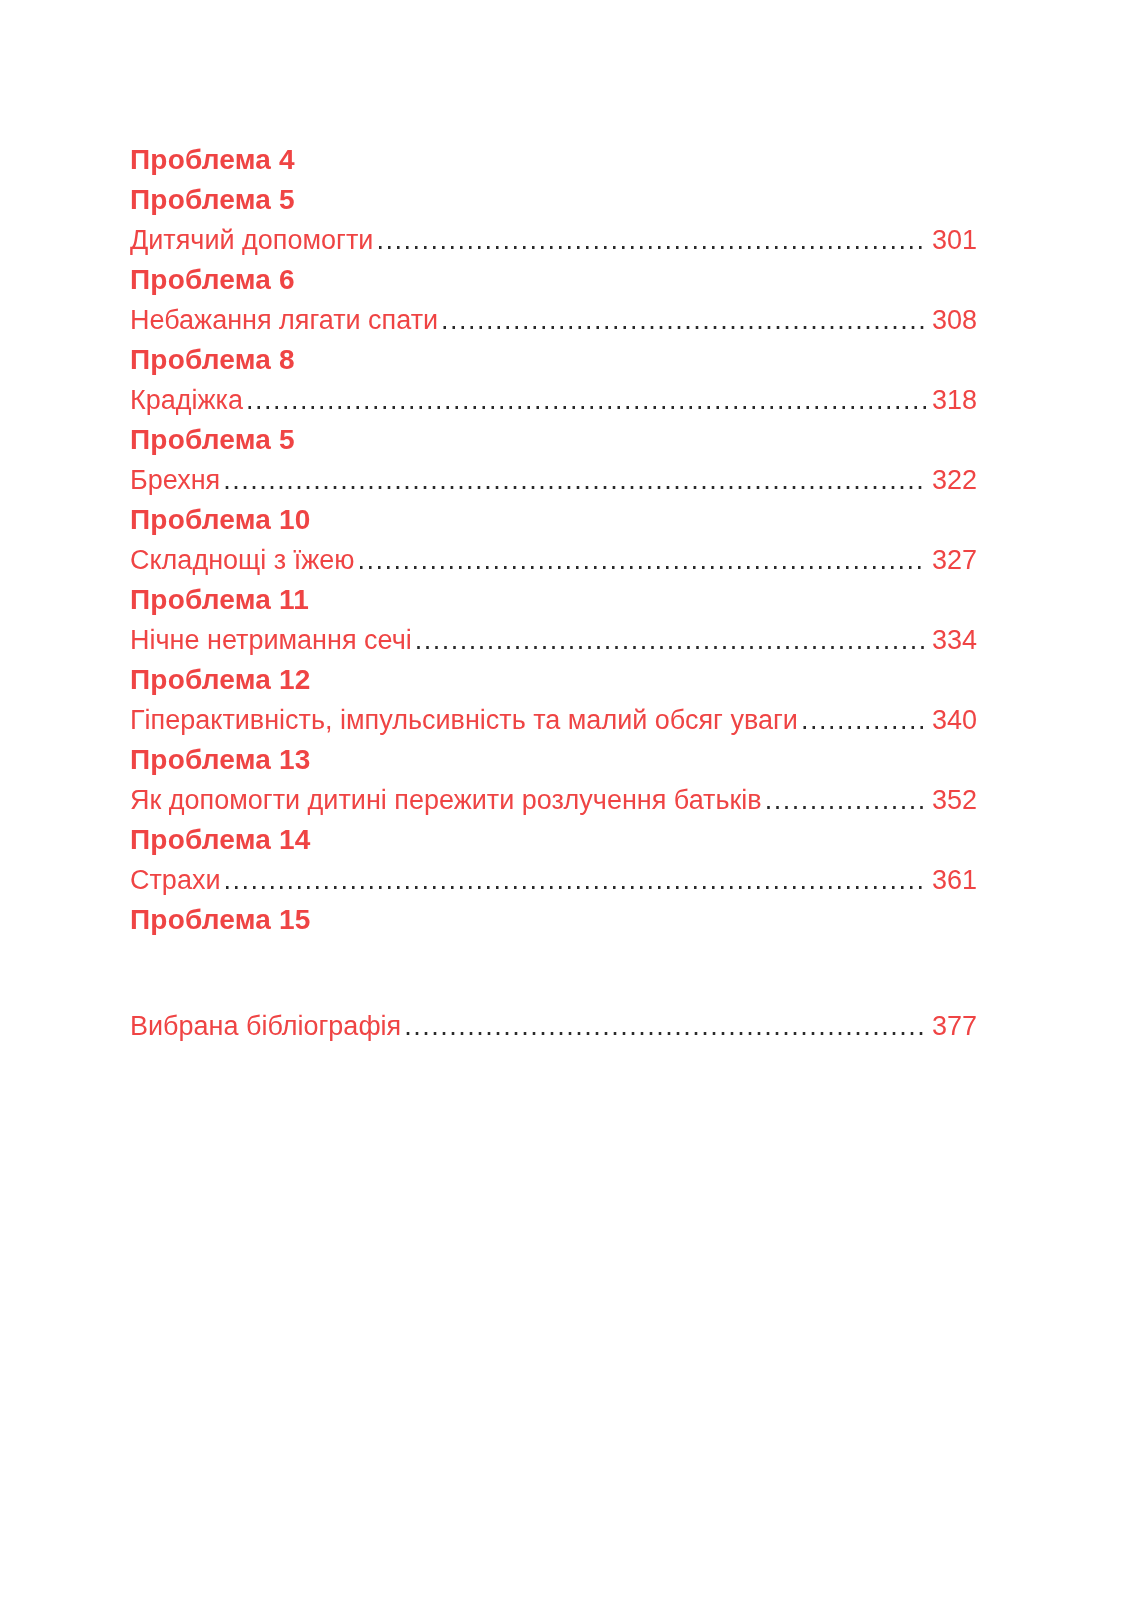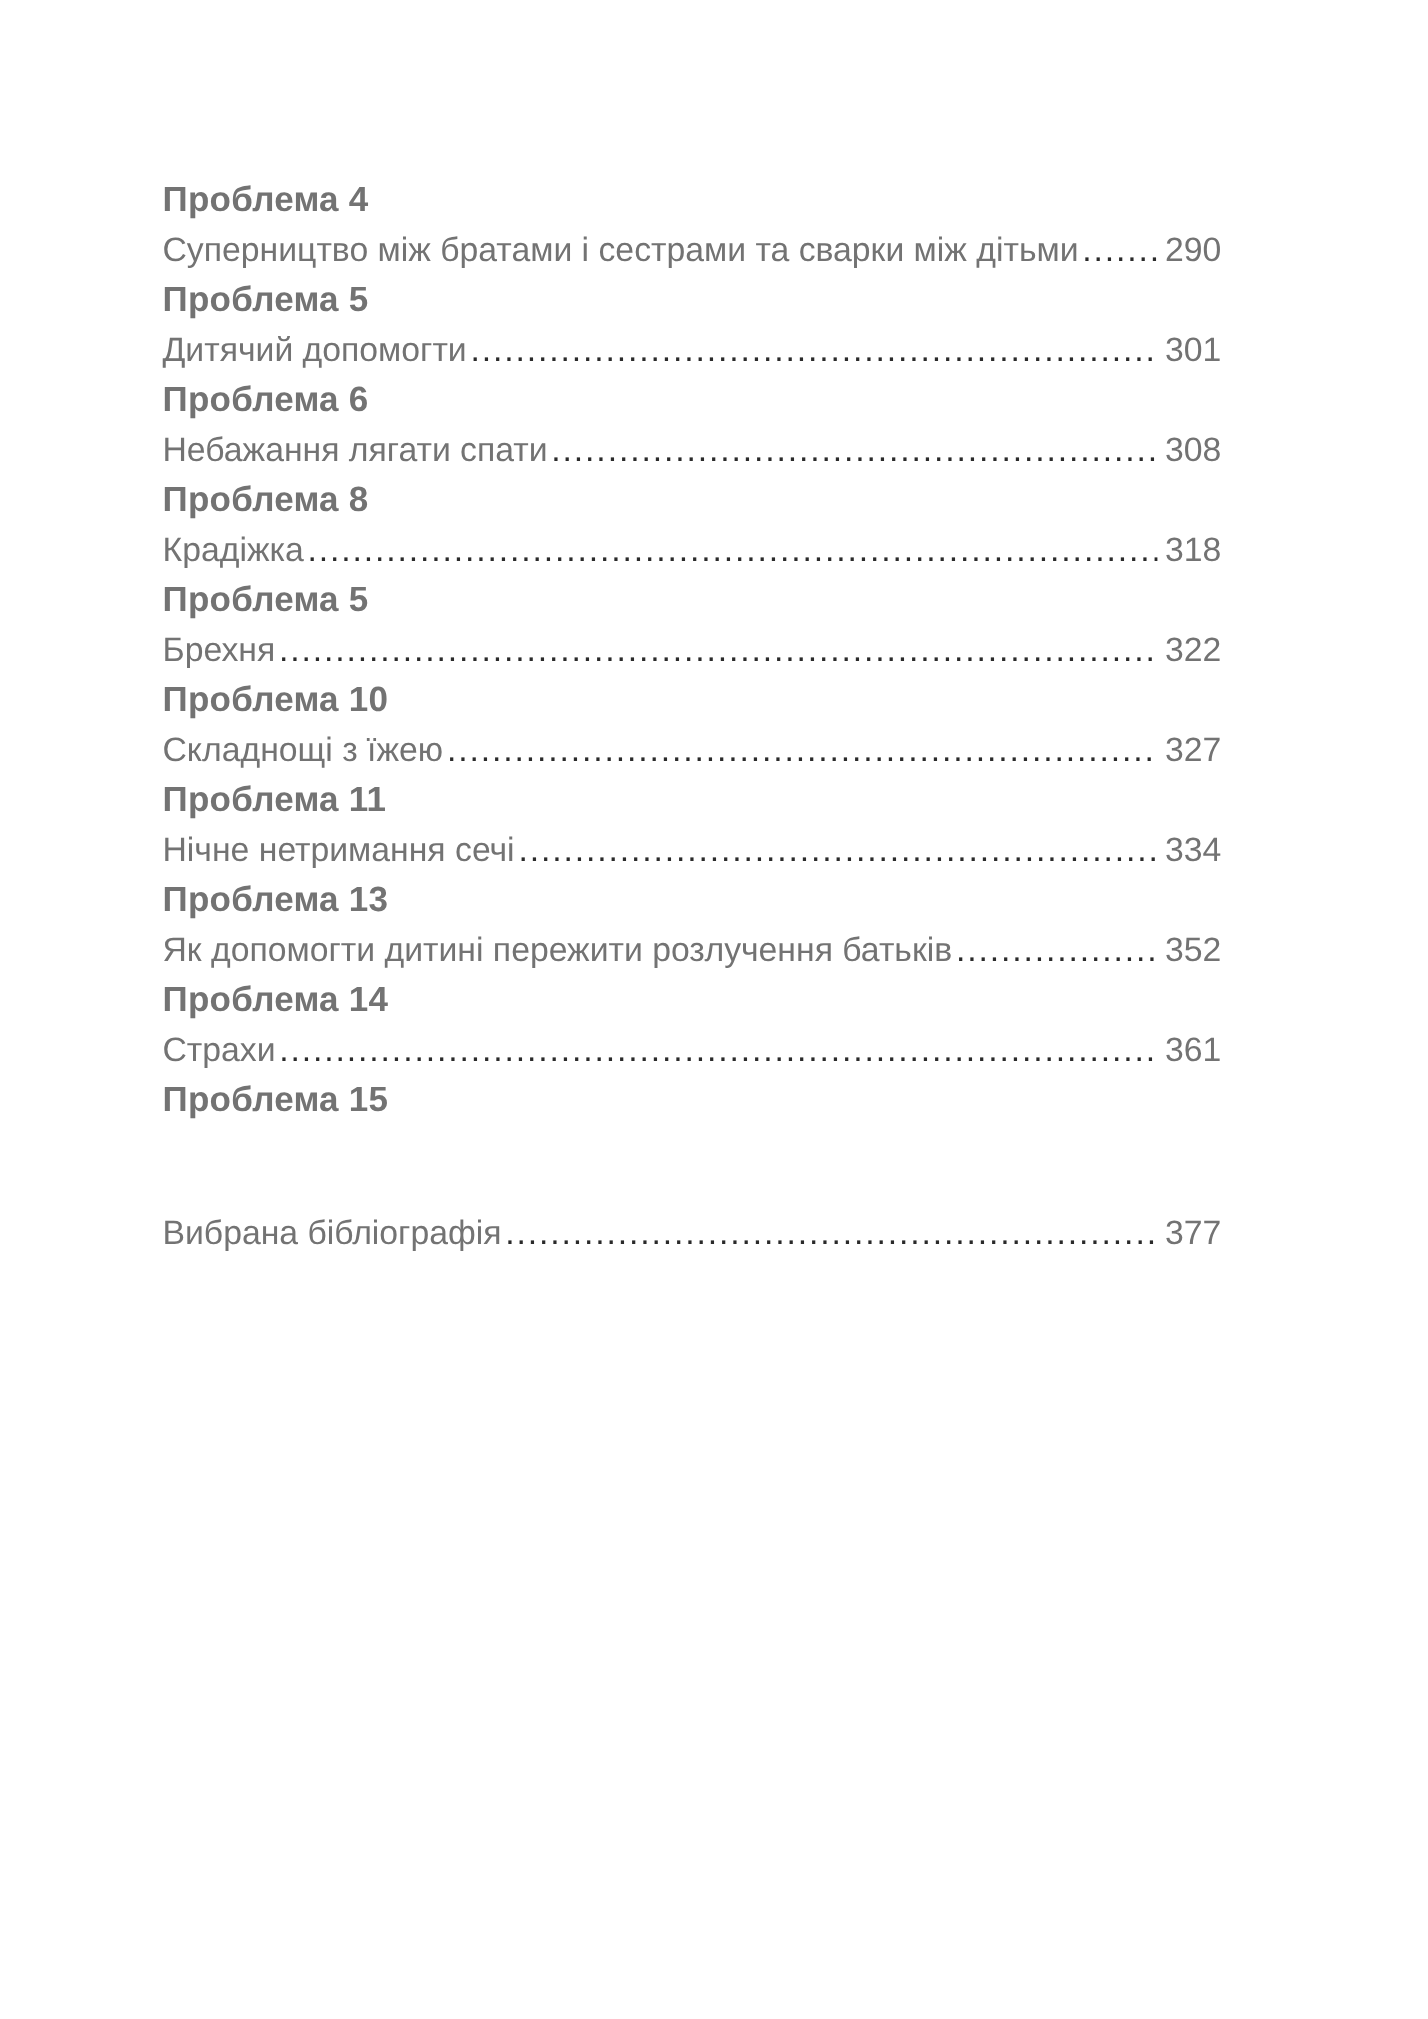--- a/index.html
+++ b/index.html
@@ -4,21 +4,21 @@
 <style>
   * { margin: 0; padding: 0; box-sizing: border-box; }
   html, body {
     background: #e9e9e9;
     font-family: "Liberation Sans", sans-serif;
   }
   .page {
     width: 1142px;
     height: 1615px;
     background: #ffffff;
-    color: #737373;
+    color: #ef4444;
     padding: 140px 165px 0 130px;
     position: relative;
     overflow: hidden;
   }
   .toc-entry { line-height: 40px; }
   .toc-heading {
     font-size: 28px;
     font-weight: bold;
     letter-spacing: 0.2px;
   }
@@ -51,25 +51,20 @@
   }
 </style>
 </head>
 <body>
 
 <div class="page">
 
   <div id="toc-list">
       <div class="toc-entry">
         <div class="toc-heading">Проблема 4</div>
-        <div class="toc-line">
-          <span class="toc-title">Суперництво між братами і сестрами та сварки між дітьми</span>
-          <span class="dots"></span>
-          <span class="toc-page">290</span>
-        </div>
       </div>
       <div class="toc-entry">
         <div class="toc-heading">Проблема 5</div>
         <div class="toc-line">
           <span class="toc-title">Дитячий допомогти</span>
           <span class="dots"></span>
           <span class="toc-page">301</span>
         </div>
       </div>
       <div class="toc-entry">
@@ -106,20 +101,28 @@
       </div>
       <div class="toc-entry">
         <div class="toc-heading">Проблема 11</div>
         <div class="toc-line">
           <span class="toc-title">Нічне нетримання сечі</span>
           <span class="dots"></span>
           <span class="toc-page">334</span>
         </div>
       </div>
       <div class="toc-entry">
+        <div class="toc-heading">Проблема 12</div>
+        <div class="toc-line">
+          <span class="toc-title">Гіперактивність, імпульсивність та малий обсяг уваги</span>
+          <span class="dots"></span>
+          <span class="toc-page">340</span>
+        </div>
+      </div>
+      <div class="toc-entry">
         <div class="toc-heading">Проблема 13</div>
         <div class="toc-line">
           <span class="toc-title">Як допомогти дитині пережити розлучення батьків</span>
           <span class="dots"></span>
           <span class="toc-page">352</span>
         </div>
       </div>
       <div class="toc-entry">
         <div class="toc-heading">Проблема 14</div>
         <div class="toc-line">

